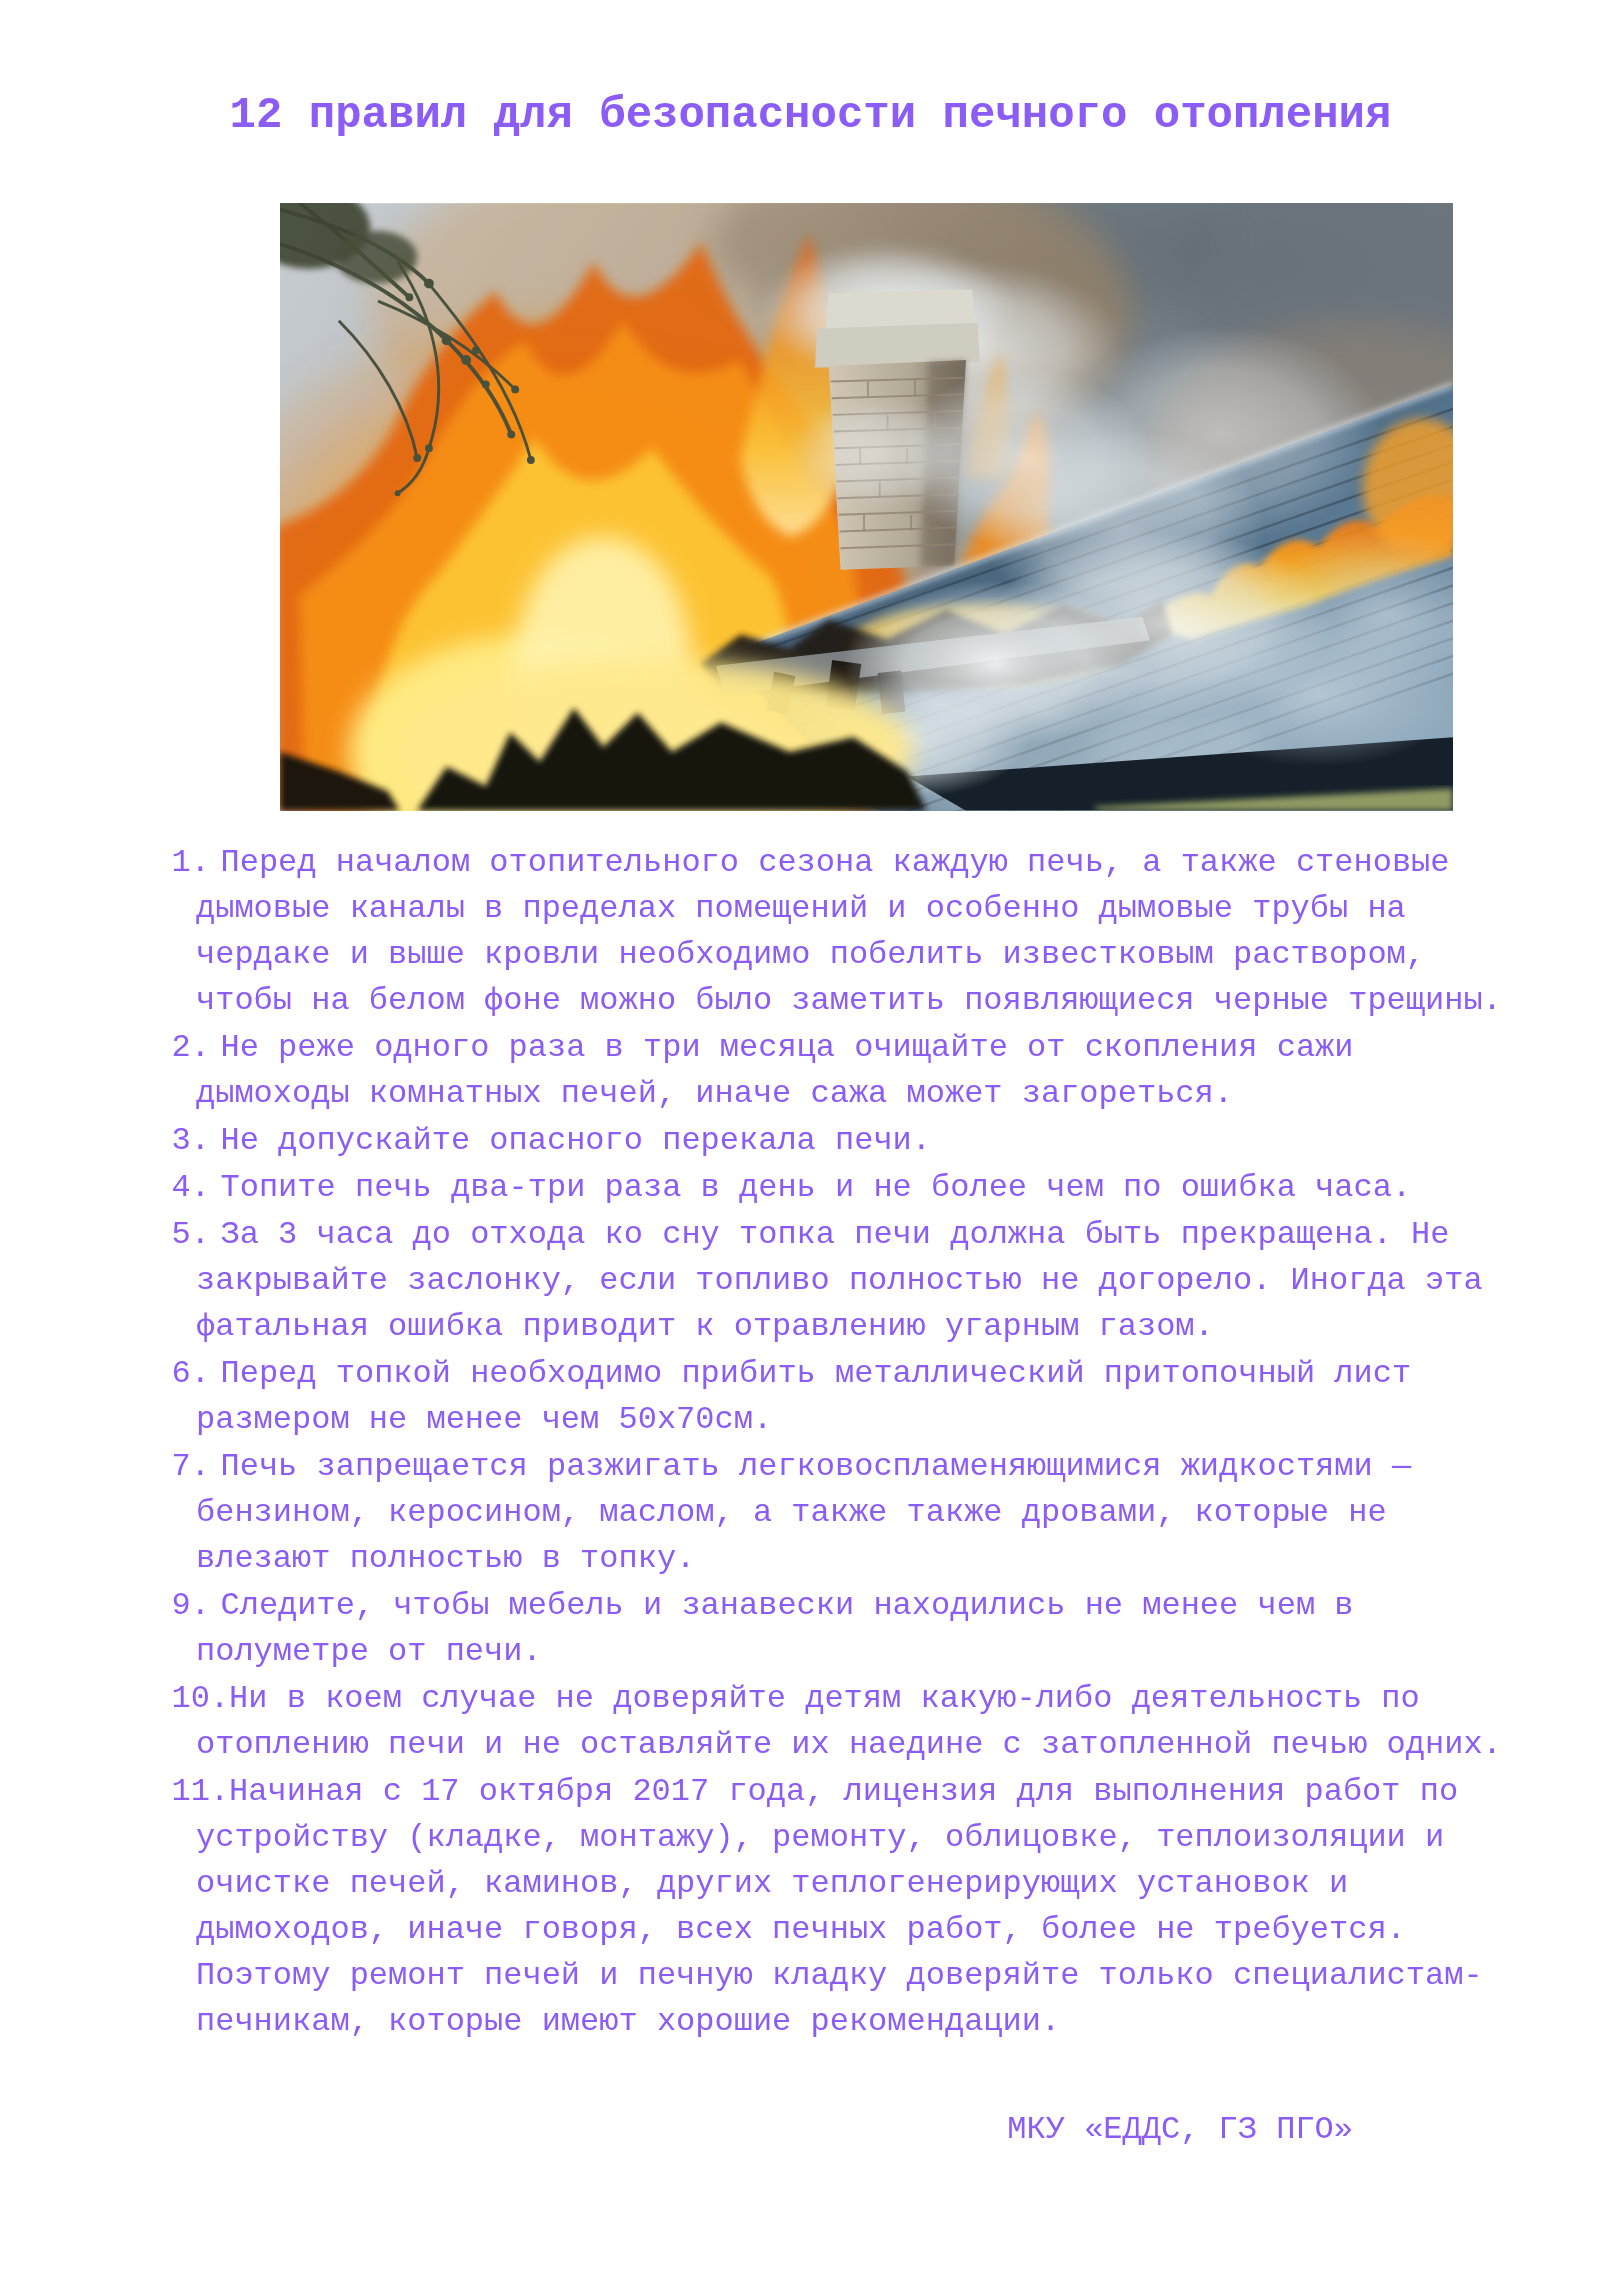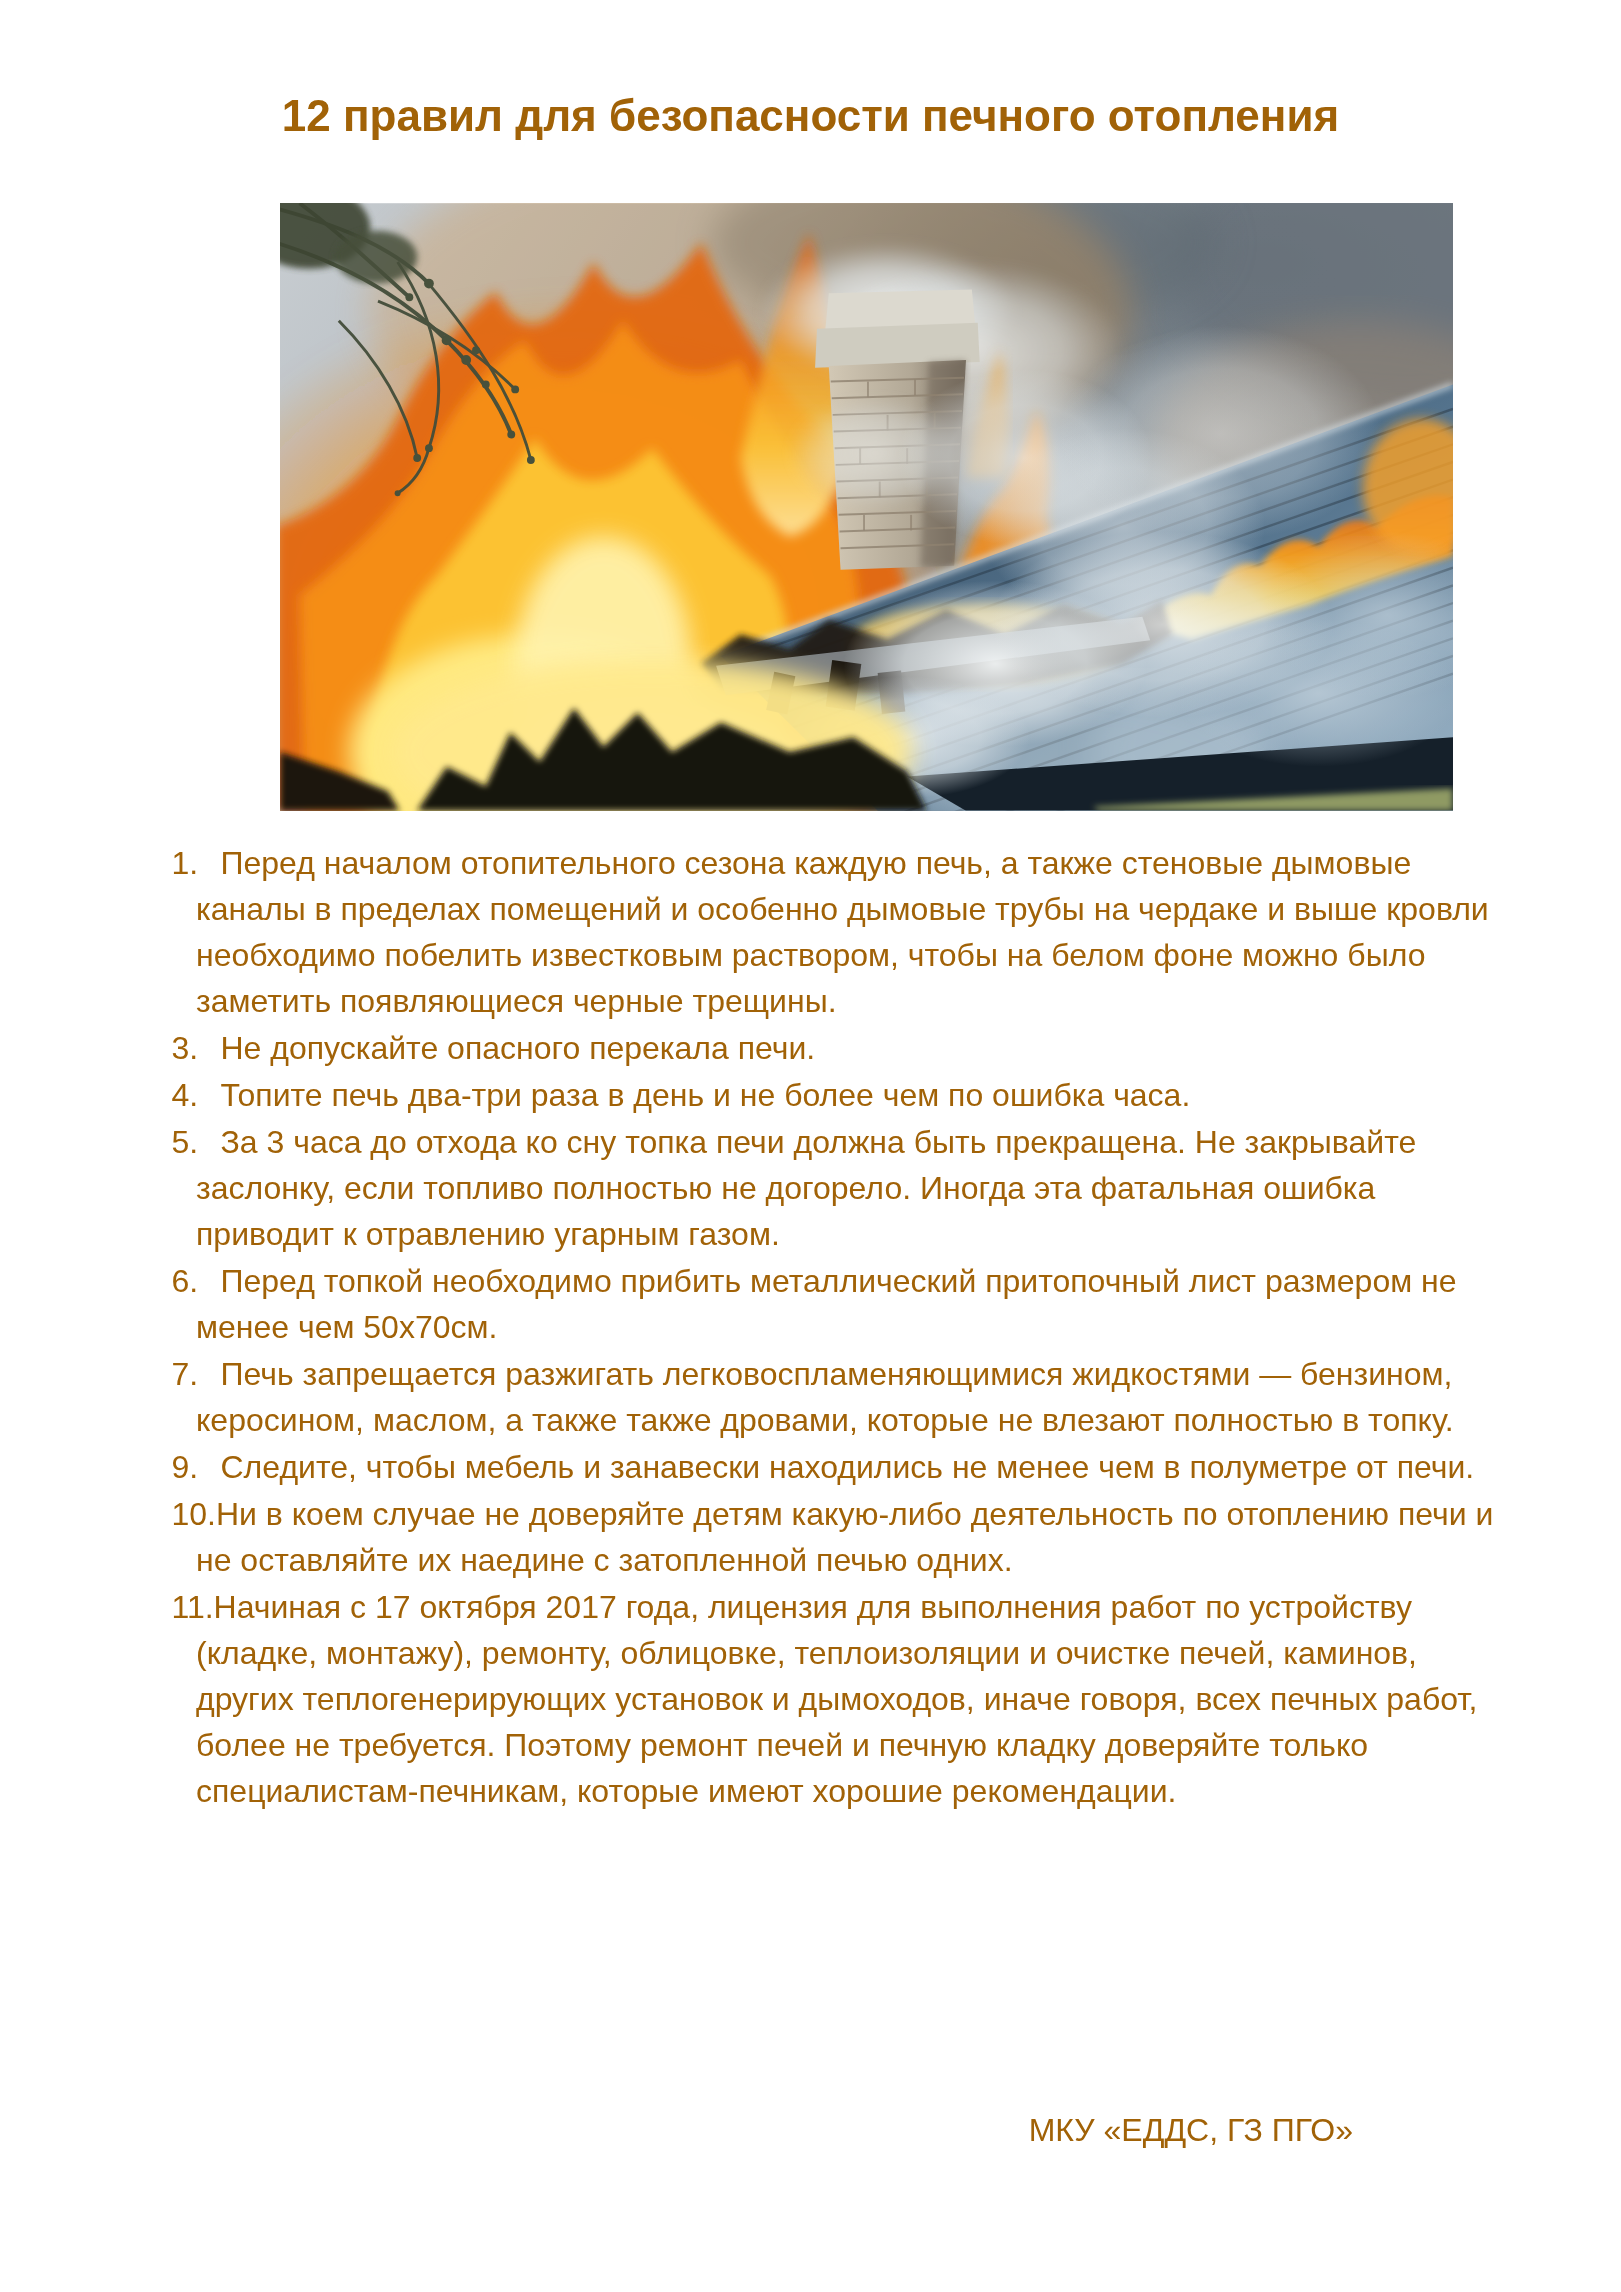--- a/index.html
+++ b/index.html
@@ -1,21 +1,21 @@
 <!DOCTYPE html>
 <html lang="ru"><head>
 <meta charset="utf-8">
 <style>
   html,body { margin:0; padding:0; background:#ffffff; }
   .page {
     position:relative;
     width:1621px; height:2293px;
     background:#ffffff;
-    font-family:Liberation Sans, sans-serif;
-    color:#a16207;
+    font-family:Liberation Mono, monospace;
+    color:#8b5cf6;
     overflow:hidden;
   }
   .title {
     position:absolute;
     top:61px; left:0; width:100%;
     text-align:center;
     font-weight:bold;
     font-size:44px;
     line-height:51px;
   }
@@ -248,20 +248,21 @@
           <circle cx="200" cy="150" r="4"></circle>
         <circle cx="190" cy="160" r="5"></circle>
           <circle cx="210" cy="185" r="4"></circle>
           <circle cx="120" cy="296" r="3"></circle>
       </g>
     </svg>
   </figure>
 
   <div class="rules">
     <div class="item"><span class="num gap">1.</span><span>Перед началом отопительного сезона каждую печь, а также стеновые дымовые каналы в пределах помещений и особенно дымовые трубы на чердаке и выше кровли необходимо побелить известковым раствором, чтобы на белом фоне можно было заметить появляющиеся черные трещины.</span></div>
+    <div class="item"><span class="num gap">2.</span><span>Не реже одного раза в три месяца очищайте от скопления сажи дымоходы комнатных печей, иначе сажа может загореться.</span></div>
     <div class="item"><span class="num gap">3.</span><span>Не допускайте опасного перекала печи.</span></div>
     <div class="item"><span class="num gap">4.</span><span>Топите печь два-три раза в день и не более чем по ошибка часа.</span></div>
     <div class="item"><span class="num gap">5.</span><span>За 3 часа до отхода ко сну топка печи должна быть прекращена. Не закрывайте заслонку, если топливо полностью не догорело. Иногда эта фатальная ошибка приводит к отравлению угарным газом.</span></div>
     <div class="item"><span class="num gap">6.</span><span>Перед топкой необходимо прибить металлический притопочный лист размером не менее чем 50х70см.</span></div>
     <div class="item"><span class="num gap">7.</span><span>Печь запрещается разжигать легковоспламеняющимися жидкостями — бензином, керосином, маслом, а также также дровами, которые не влезают полностью в топку.</span></div>
     <div class="item"><span class="num gap">9.</span><span>Следите, чтобы мебель и занавески находились не менее чем в полуметре от печи.</span></div>
     <div class="item"><span class="num">10.</span><span>Ни в коем случае не доверяйте детям какую-либо деятельность по отоплению печи и не оставляйте их наедине с затопленной печью одних.</span></div>
     <div class="item"><span class="num">11.</span><span>Начиная с 17 октября 2017 года, лицензия для выполнения работ по устройству (кладке, монтажу), ремонту, облицовке, теплоизоляции и очистке печей, каминов, других теплогенерирующих установок и дымоходов, иначе говоря, всех печных работ, более не требуется. Поэтому ремонт печей и печную кладку доверяйте только специалистам-печникам, которые имеют хорошие рекомендации.</span></div>
   </div>
 

